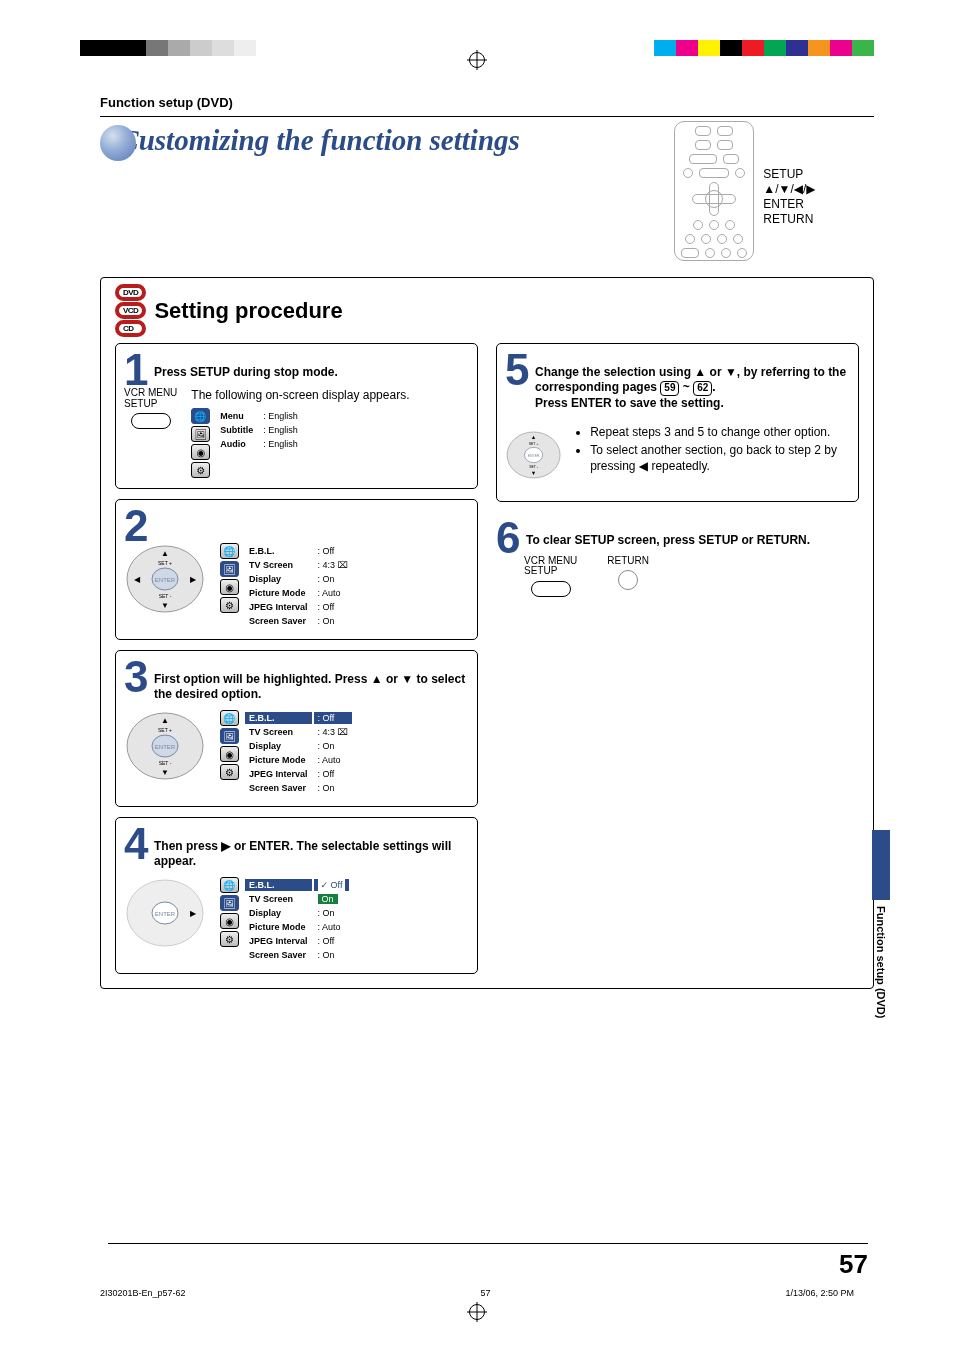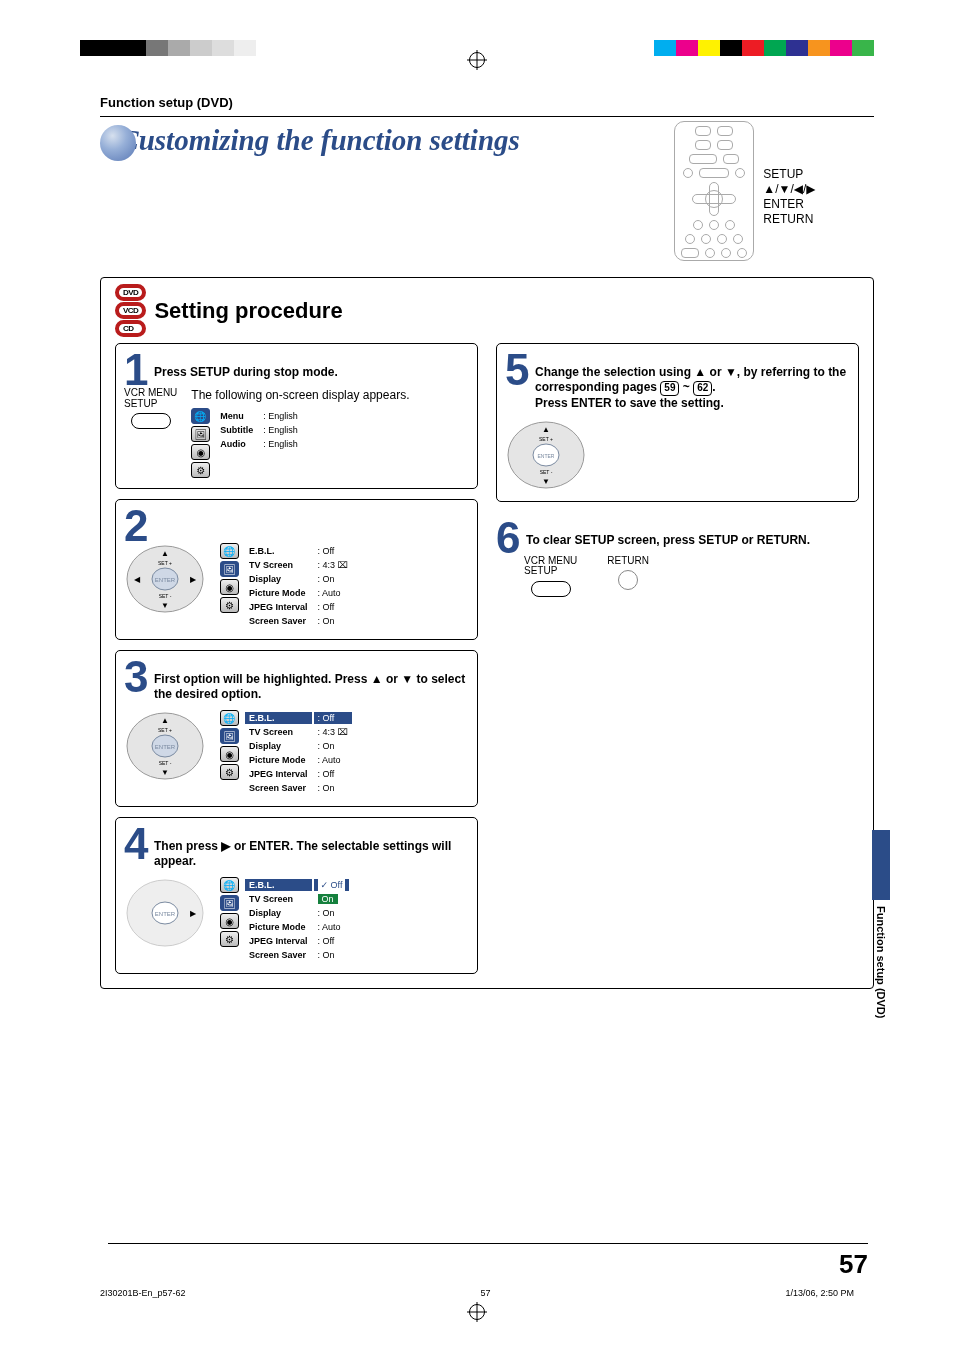--- a/index.html
+++ b/index.html
@@ -569,20 +569,24 @@
               <svg viewBox="0 0 82 72">
                     <ellipse cx="41" cy="36" rx="38" ry="33" fill="#e5e5e5" stroke="#999"></ellipse>
                     <ellipse cx="41" cy="36" rx="13" ry="11" fill="#fff" stroke="#7a8aa0"></ellipse>
                     <text x="41" y="39" font-size="5" text-anchor="middle" fill="#7a8aa0">ENTER</text>
                     <text x="41" y="13" font-size="8" text-anchor="middle">▲</text>
                     <text x="41" y="65" font-size="8" text-anchor="middle">▼</text>
                     <text x="41" y="22" font-size="5" text-anchor="middle">SET +</text>
                     <text x="41" y="55" font-size="5" text-anchor="middle">SET -</text>
                   </svg>
             </div>
+            <ul class="bullets">
+              <li>Repeat steps 3 and 5 to change other option.</li>
+              <li>To select another section, go back to step 2 by pressing ◀ repeatedly.</li>
+            </ul>
           </div>
         </div>
 
         <div class="step" style="border:none;padding-left:0">
           <div class="step-num">6</div>
           <div class="step-text">To clear SETUP screen, press SETUP or RETURN.</div>
           <div class="step-body" style="margin-left:28px; gap:30px">
             <div>
               <div class="lbl" style="white-space:pre">VCR MENU
 SETUP</div>

